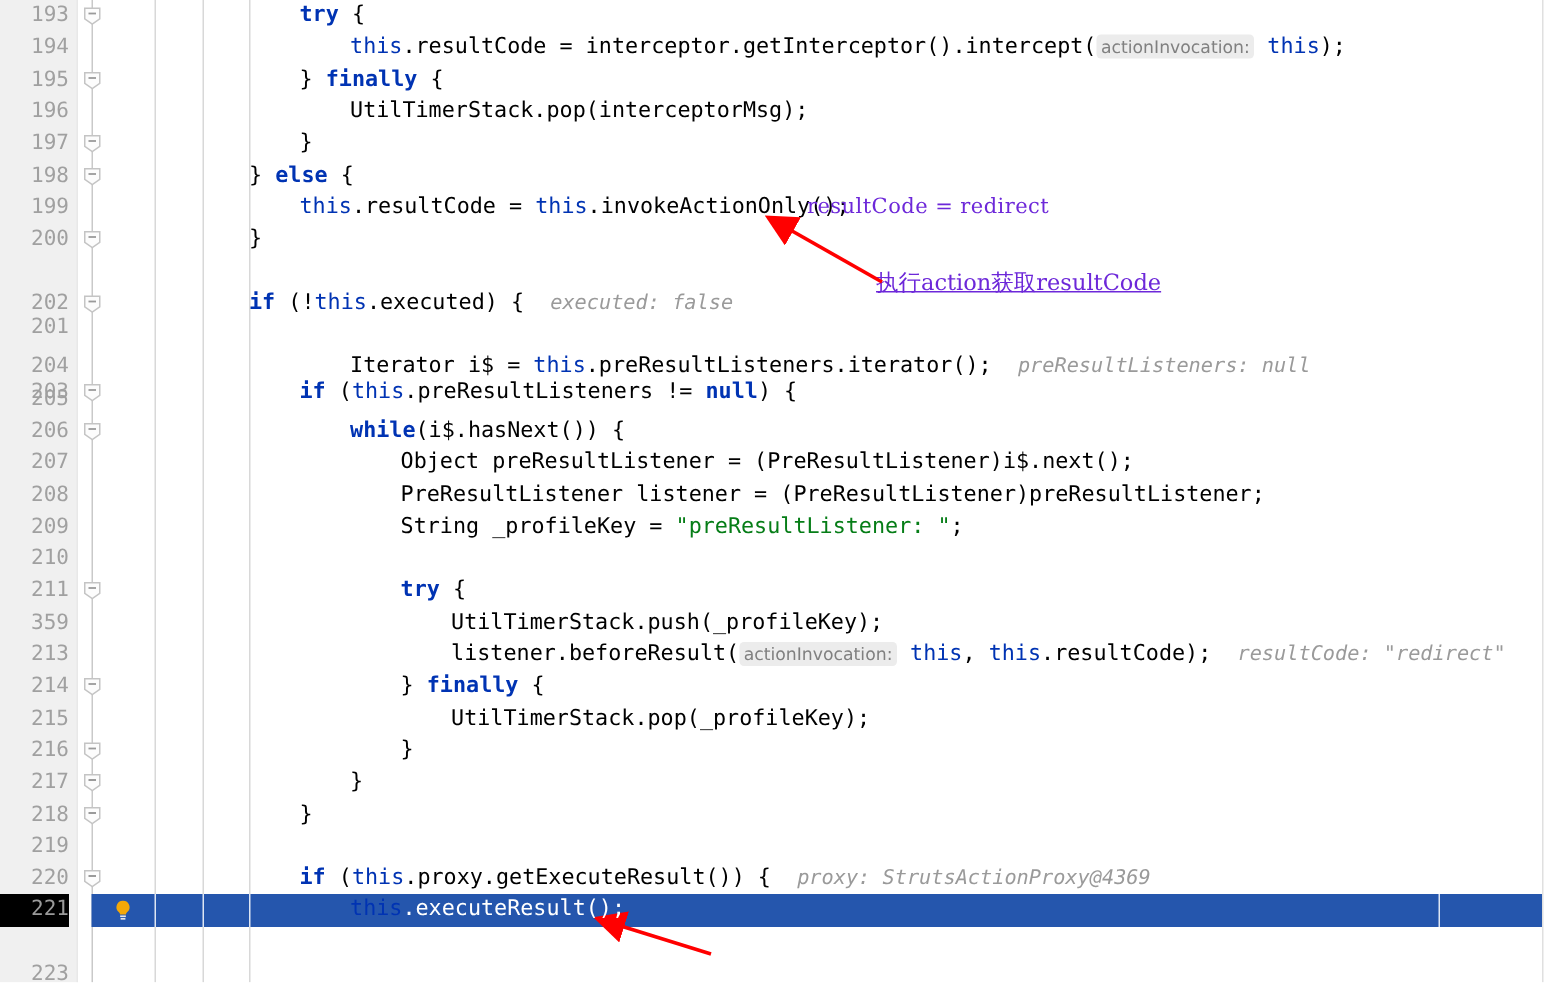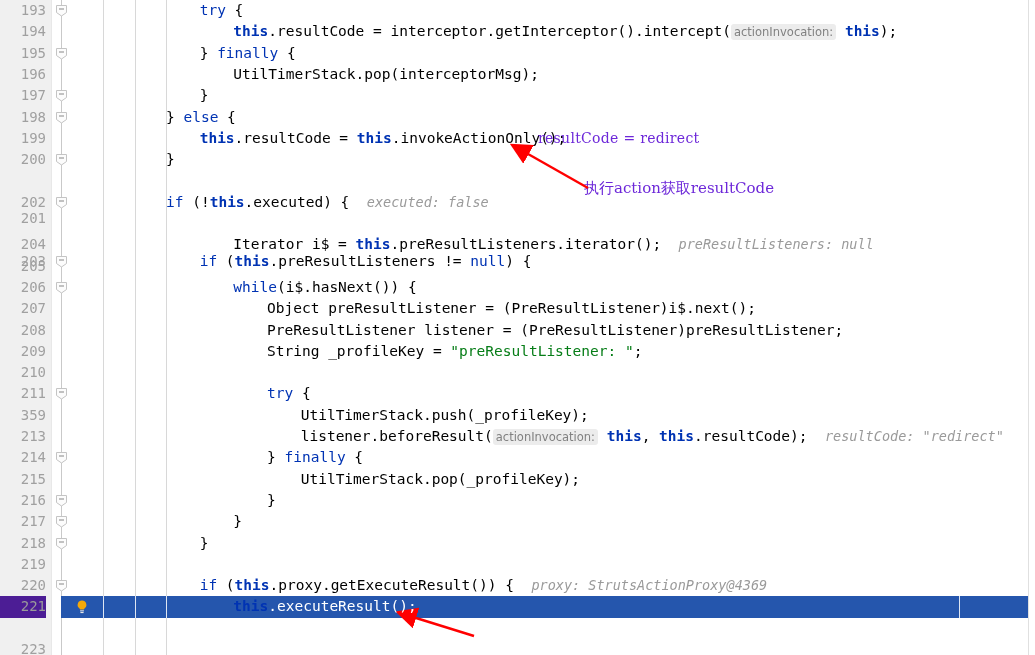--- a/index.html
+++ b/index.html
@@ -65,27 +65,27 @@
   
   .row.current .hl {
     position: absolute;
     left: 61px; right: 7px; top: 0; height: 21.3px;
     background: #2556ad;
   }
   .row.current .hl-seg {
     position: absolute; top: 0; height: 21.3px; width: 1px;
     background: #ffffff; opacity: .85;
   }
-  .row.current .lnum { background: #4c1d95; color: #9a9a9a; }
+  .row.current .lnum { background: #000000; color: #9a9a9a; }
   .row.current .code { color: #ffffff; z-index: 3; }
 
   
-  .kw   { color: #0033b3; font-weight: 400; }
+  .kw   { color: #0033b3; font-weight: 700; }
   .str  { color: #067d17; }
-  .this { color: #0033b3; font-weight: 700; }
+  .this { color: #0033b3; font-weight: 400; }
 
   
   .hint {
     color: #9a9a9a;
     font-style: italic;
     font-size: 13.5px;
     font-family: "DejaVu Sans Mono", "Liberation Mono", monospace;
   }
   
   .phint {
@@ -202,21 +202,21 @@
         </svg><div class="lnum">221</div><div class="code" style="left:233.36px"><span class="this">this</span>.executeResult();</div></div>
       <div class="row" style="top: 617.7px; margin-top: 40px;"><div class="lnum">222</div><div class="fold"><svg width="13" height="13" viewBox="0 0 13 13">
             <path d="M1.5 1.5 H11.5 V8.5 L6.5 12 L1.5 8.5 Z" fill="#fcfcfc" stroke="#c4c4c4" stroke-width="1"></path>
             <line x1="4" y1="5" x2="9" y2="5" stroke="#9a9a9a" stroke-width="1.2"></line>
           </svg></div><div class="code" style="left:199.68px">}</div></div>
       <div class="row" style="top: 639px;"><div class="lnum">223</div></div>
     </div>
 
   <div class="annot annot-inline" style="left:538px; top:130px;">resultCode = redirect</div>
 
-  <div class="annot annot-cn" style="left:584px; top:179px;">执行action获取resultCode</div>
+  <div class="annot annot-cn" style="left:584px; top:179px;text-decoration:underline;">执行action获取resultCode</div>
 
   <svg style="position:absolute;left:0;top:0;width:1035px;height:655px;pointer-events:none;">
     <defs>
       <marker id="ah" markerWidth="9" markerHeight="9" refX="7" refY="4.5" orient="auto">
         <path d="M0,0 L9,4.5 L0,9 z" fill="#ff0000"></path>
       </marker>
     </defs>
     <line x1="588" y1="188" x2="514" y2="146" stroke="#ff0000" stroke-width="2.4" marker-end="url(#ah)"></line>
     <line x1="474" y1="636" x2="400" y2="613" stroke="#ff0000" stroke-width="2.4" marker-end="url(#ah)"></line>
   </svg>

